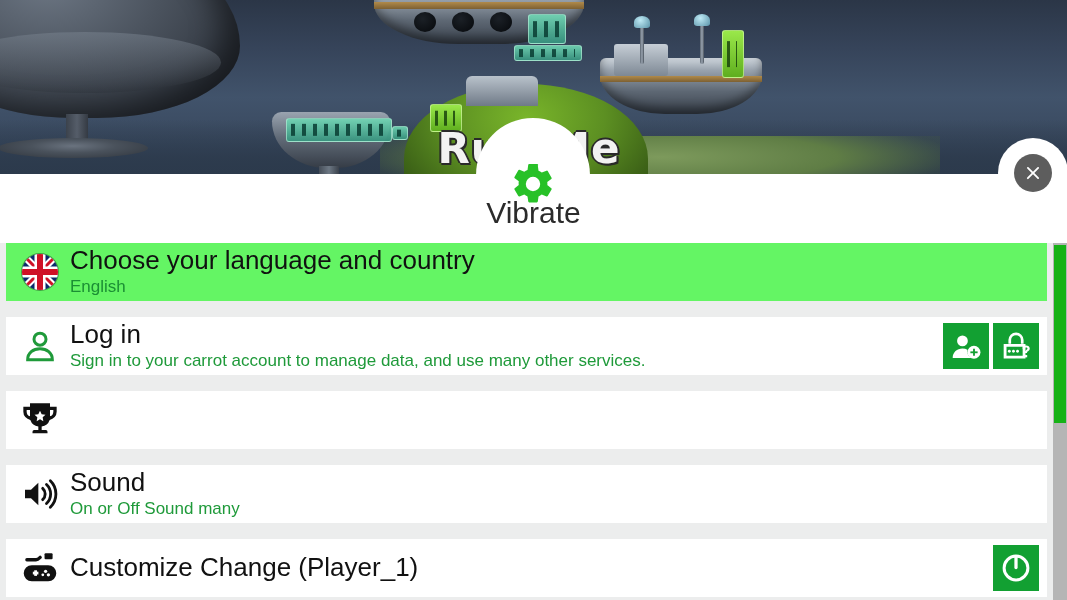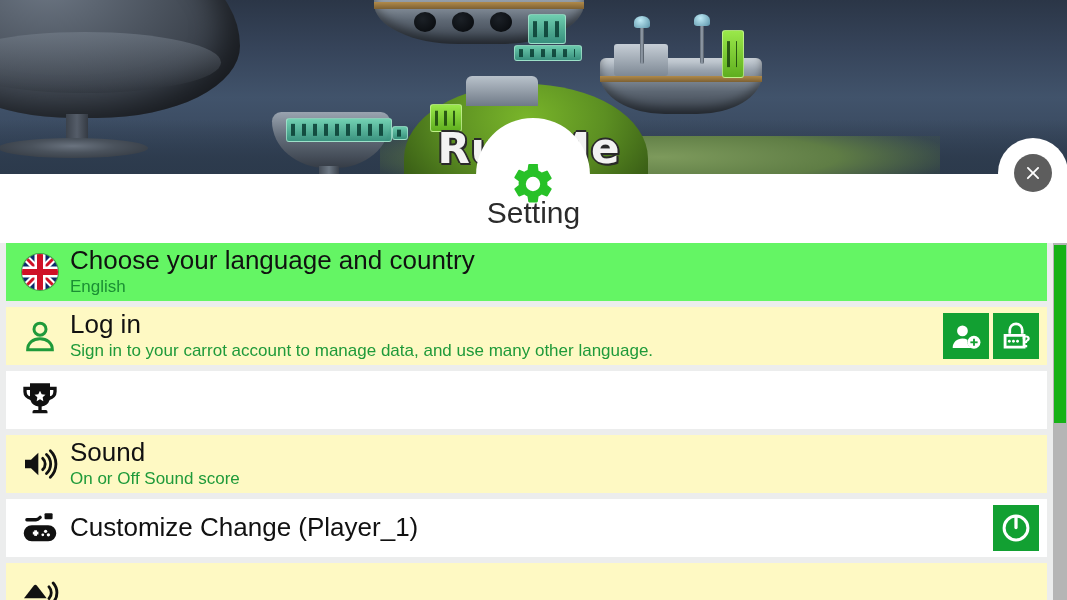--- a/index.html
+++ b/index.html
@@ -184,28 +184,28 @@
 
   
   .list {
     position: absolute; left: 0; top: 243px;
     width: 1053px; height: 357px;
     background: #eceded;
     overflow: hidden;
   }
   .row {
     position: relative;
-    margin: 0 6px 6px 6px;
+    margin: 0 6px 16px 6px;
     height: 58px;
     display: flex; align-items: center;
     box-sizing: border-box;
     padding: 0 8px 0 8px;
   }
   .row.bg-bright { background: #64f564; }
-  .row.bg-light  { background: #fef9c3; }
+  .row.bg-light  { background: #ffffff; }
   .row.bg-white  { background: #ffffff; }
 
   .row-icon {
     width: 52px; min-width: 52px; height: 46px;
     display: flex; align-items: center; justify-content: center;
   }
   .row-icon svg { display: block; }
   .flag {
     width: 36px; height: 36px; border-radius: 50%;
     overflow: hidden; position: relative;
@@ -330,21 +330,21 @@
   </div>
 
   <div class="close-badge">
     <div class="close-circle">
       <svg viewBox="0 0 24 24" aria-hidden="true">
         <path fill="#ffffff" d="M18.3 5.71a1 1 0 0 0-1.41 0L12 10.59 7.11 5.7A1 1 0 0 0 5.7 7.11L10.59 12 5.7 16.89a1 1 0 1 0 1.41 1.41L12 13.41l4.89 4.89a1 1 0 0 0 1.41-1.41L13.41 12l4.89-4.89a1 1 0 0 0 0-1.4z"></path>
       </svg>
     </div>
   </div>
 
-  <div class="page-title">Setting</div>
+  <div class="page-title">Vibrate</div>
 
   <div class="list" id="settings-list">
       <div class="row bg-bright">
         <div class="row-icon">
           <div class="flag">
             <div class="uj-bg"></div>
             <div class="uj-d1"></div>
             <div class="uj-d2"></div>
             <div class="uj-d1r"></div>
             <div class="uj-d2r"></div>
@@ -361,21 +361,21 @@
       </div>
       <div class="row bg-light">
         <div class="row-icon">
           <svg viewBox="0 0 24 24" width="40" height="40">
             <path fill="none" stroke="#1f9a3a" stroke-width="1.8" d="M12 11.5a3.6 3.6 0 1 0 0-7.2 3.6 3.6 0 0 0 0 7.2z"></path>
             <path fill="none" stroke="#1f9a3a" stroke-width="1.8" d="M4.6 20.2c0-4.1 3.3-6.6 7.4-6.6s7.4 2.5 7.4 6.6z"></path>
           </svg>
         </div>
         <div class="row-text">
           <div class="row-title">Log in</div>
-          <div class="row-sub">Sign in to your carrot account to manage data, and use many other language.</div>
+          <div class="row-sub">Sign in to your carrot account to manage data, and use many other services.</div>
         </div>
         <div class="row-actions">
           <div class="act-btn">
             <svg viewBox="0 0 24 24">
               <path fill="#ffffff" d="M9.5 12.2a3.8 3.8 0 1 0 0-7.6 3.8 3.8 0 0 0 0 7.6z"></path>
               <path fill="#ffffff" d="M2.6 20.4c0-4 3.1-6.6 6.9-6.6 1.3 0 2.5.3 3.5.8a5.3 5.3 0 0 0 3.1 5.8z"></path>
               <circle cx="17.6" cy="16.4" r="4.6" fill="#ffffff"></circle>
               <path fill="#12a032" d="M17 13.9h1.3v5H17z"></path>
               <path fill="#12a032" d="M15.1 15.8h5.1v1.3h-5.1z"></path>
             </svg>
@@ -404,21 +404,21 @@
         <div class="row-icon">
           <svg viewBox="0 0 24 24" width="40" height="40">
             <path fill="#111111" d="M3 9.5v5h3.6L11 18.8V5.2L6.6 9.5H3z"></path>
             <path fill="none" stroke="#111111" stroke-width="1.7" stroke-linecap="round" d="M13.6 8.6a4.6 4.6 0 0 1 0 6.8"></path>
             <path fill="none" stroke="#111111" stroke-width="1.7" stroke-linecap="round" d="M15.9 6.3a7.8 7.8 0 0 1 0 11.4"></path>
             <path fill="none" stroke="#111111" stroke-width="1.7" stroke-linecap="round" d="M18.2 4.1a11 11 0 0 1 0 15.8"></path>
           </svg>
         </div>
         <div class="row-text">
           <div class="row-title">Sound</div>
-          <div class="row-sub">On or Off Sound score</div>
+          <div class="row-sub">On or Off Sound many</div>
         </div>
       </div>
       <div class="row bg-white">
         <div class="row-icon">
           <svg viewBox="0 0 24 24" width="42" height="42">
             <path fill="none" stroke="#111111" stroke-width="1.9" stroke-linecap="round" d="M4.5 7.3h5.2c1.1 0 1.7-.7 2.4-1.4"></path>
             <rect x="14.6" y="3.6" width="4.6" height="3.4" rx="0.6" fill="#111111"></rect>
             <path fill="#111111" d="M7.3 10.4h9.4a4.6 4.6 0 0 1 0 9.2H7.3a4.6 4.6 0 0 1 0-9.2z"></path>
             <path fill="#ffffff" d="M7.9 14.1h3.2v1.6H7.9z"></path>
             <path fill="#ffffff" d="M8.7 13.3h1.6v3.2H8.7z"></path>

